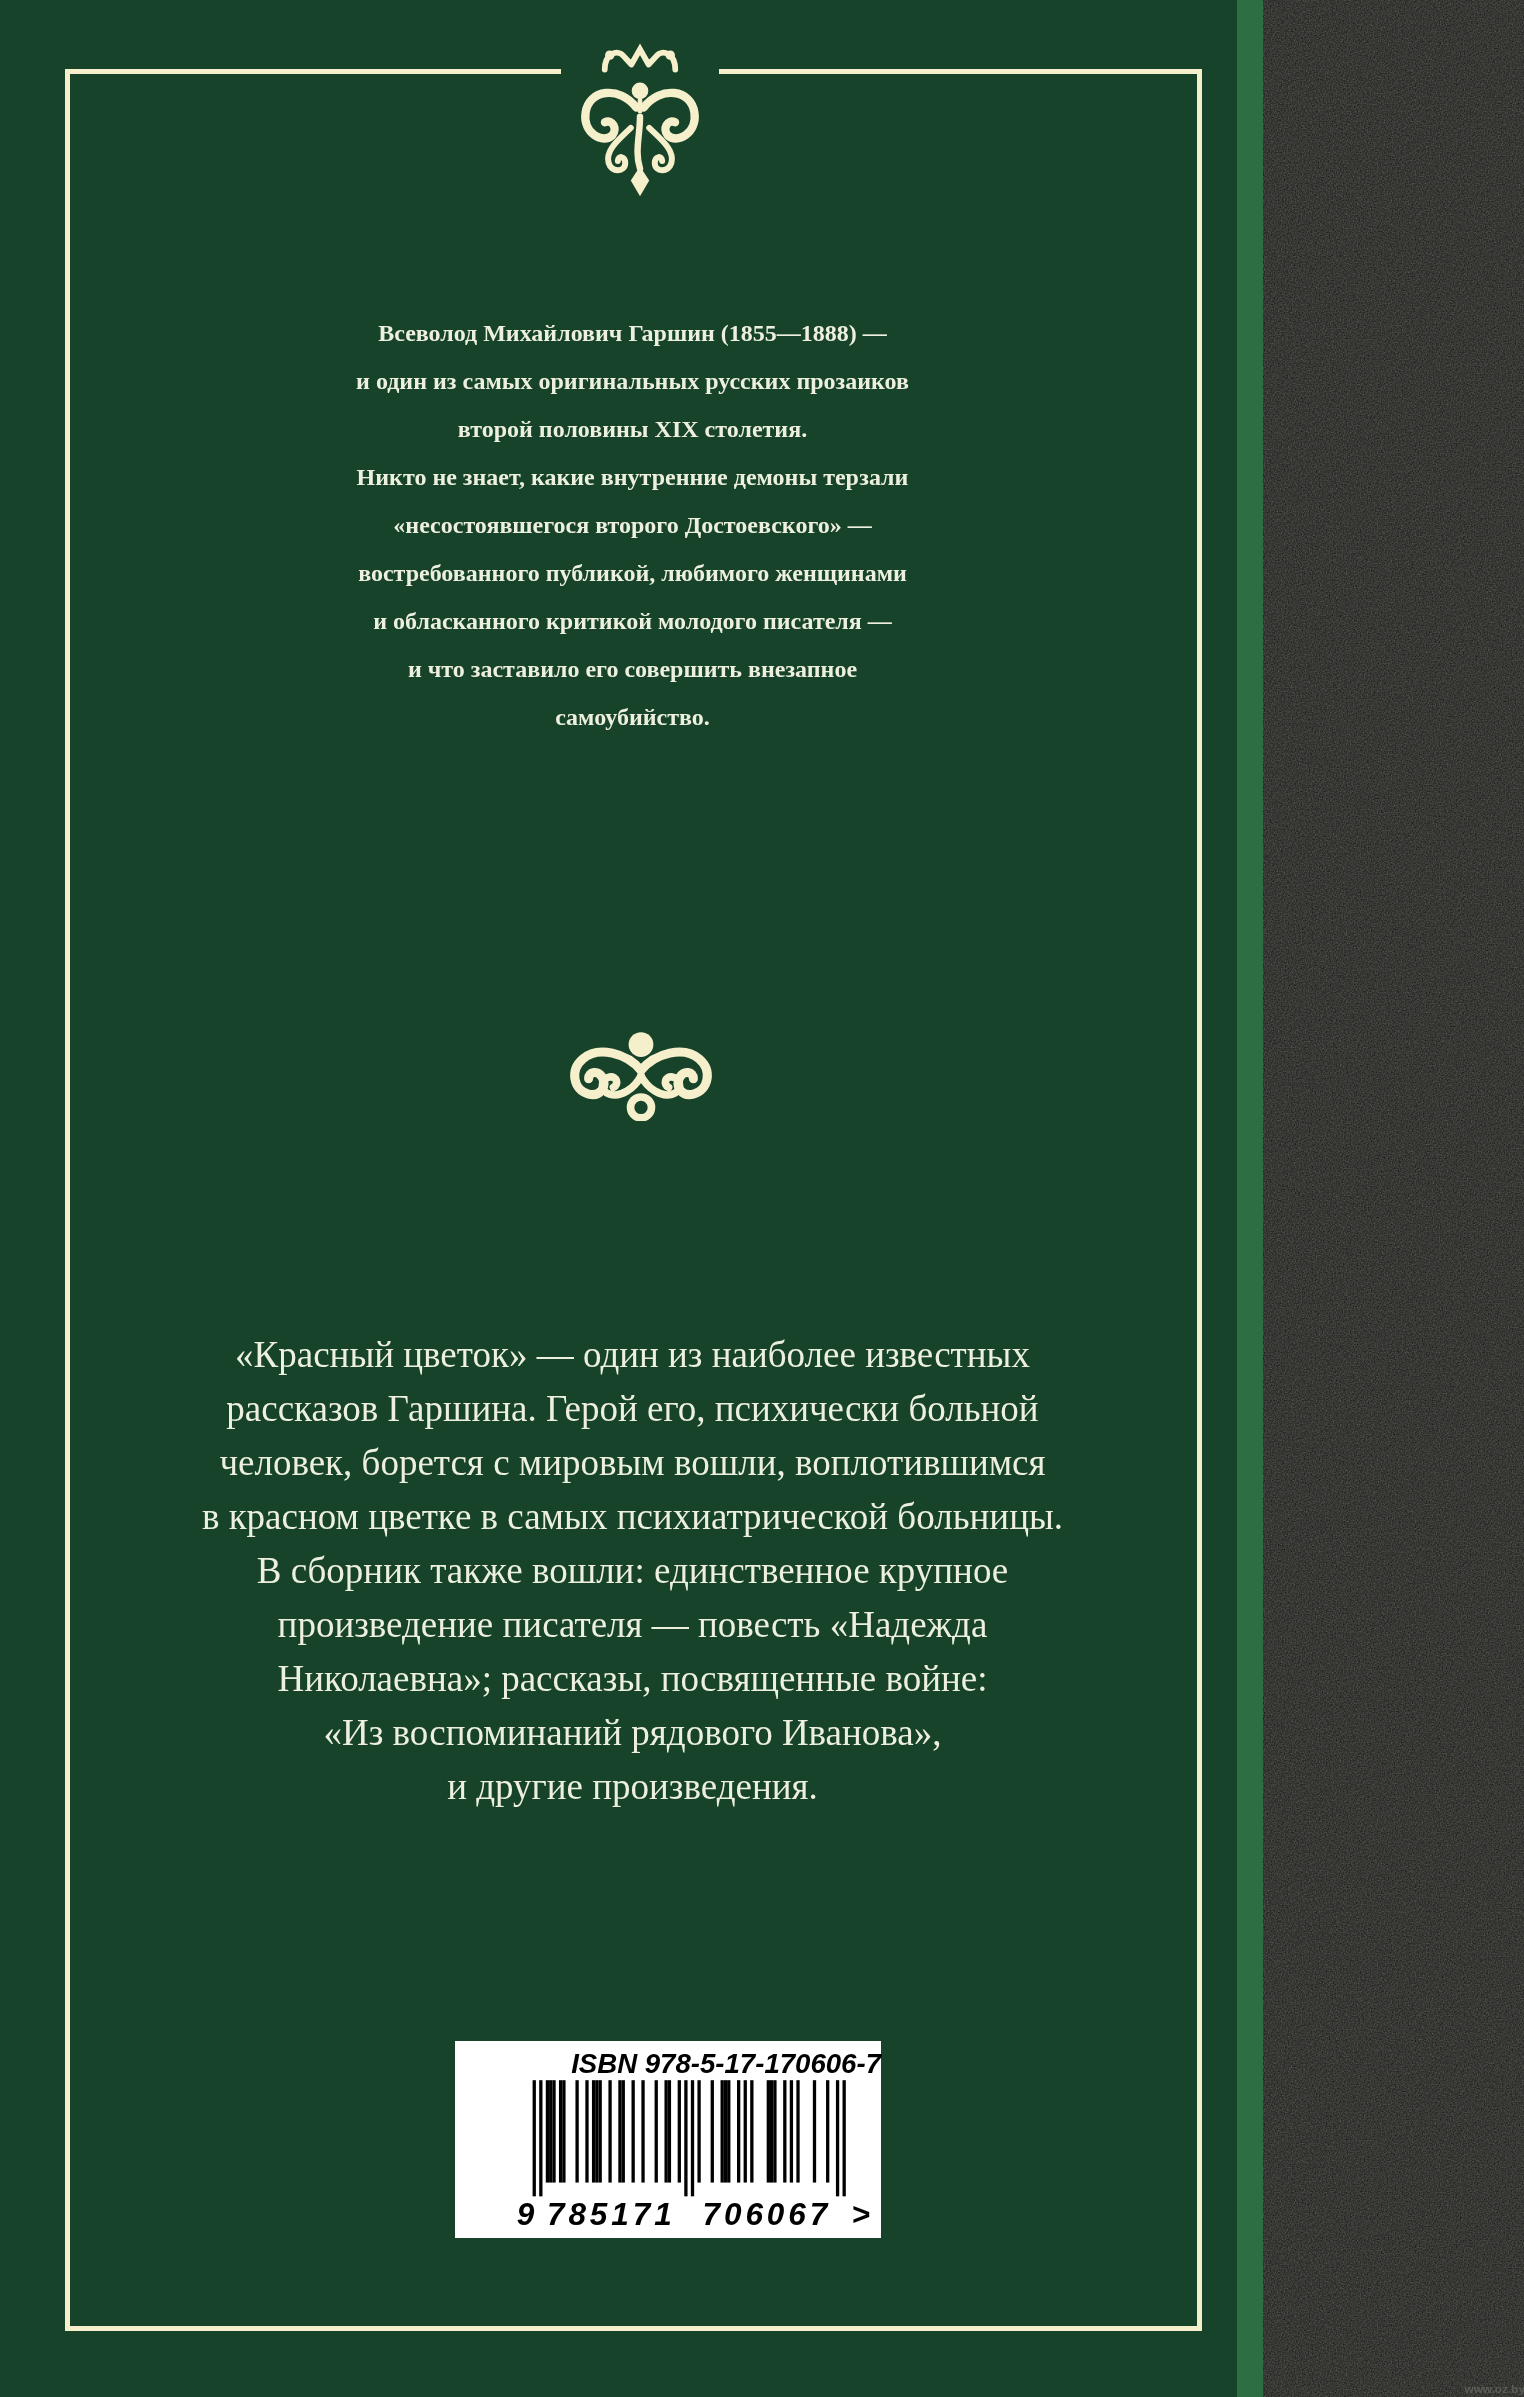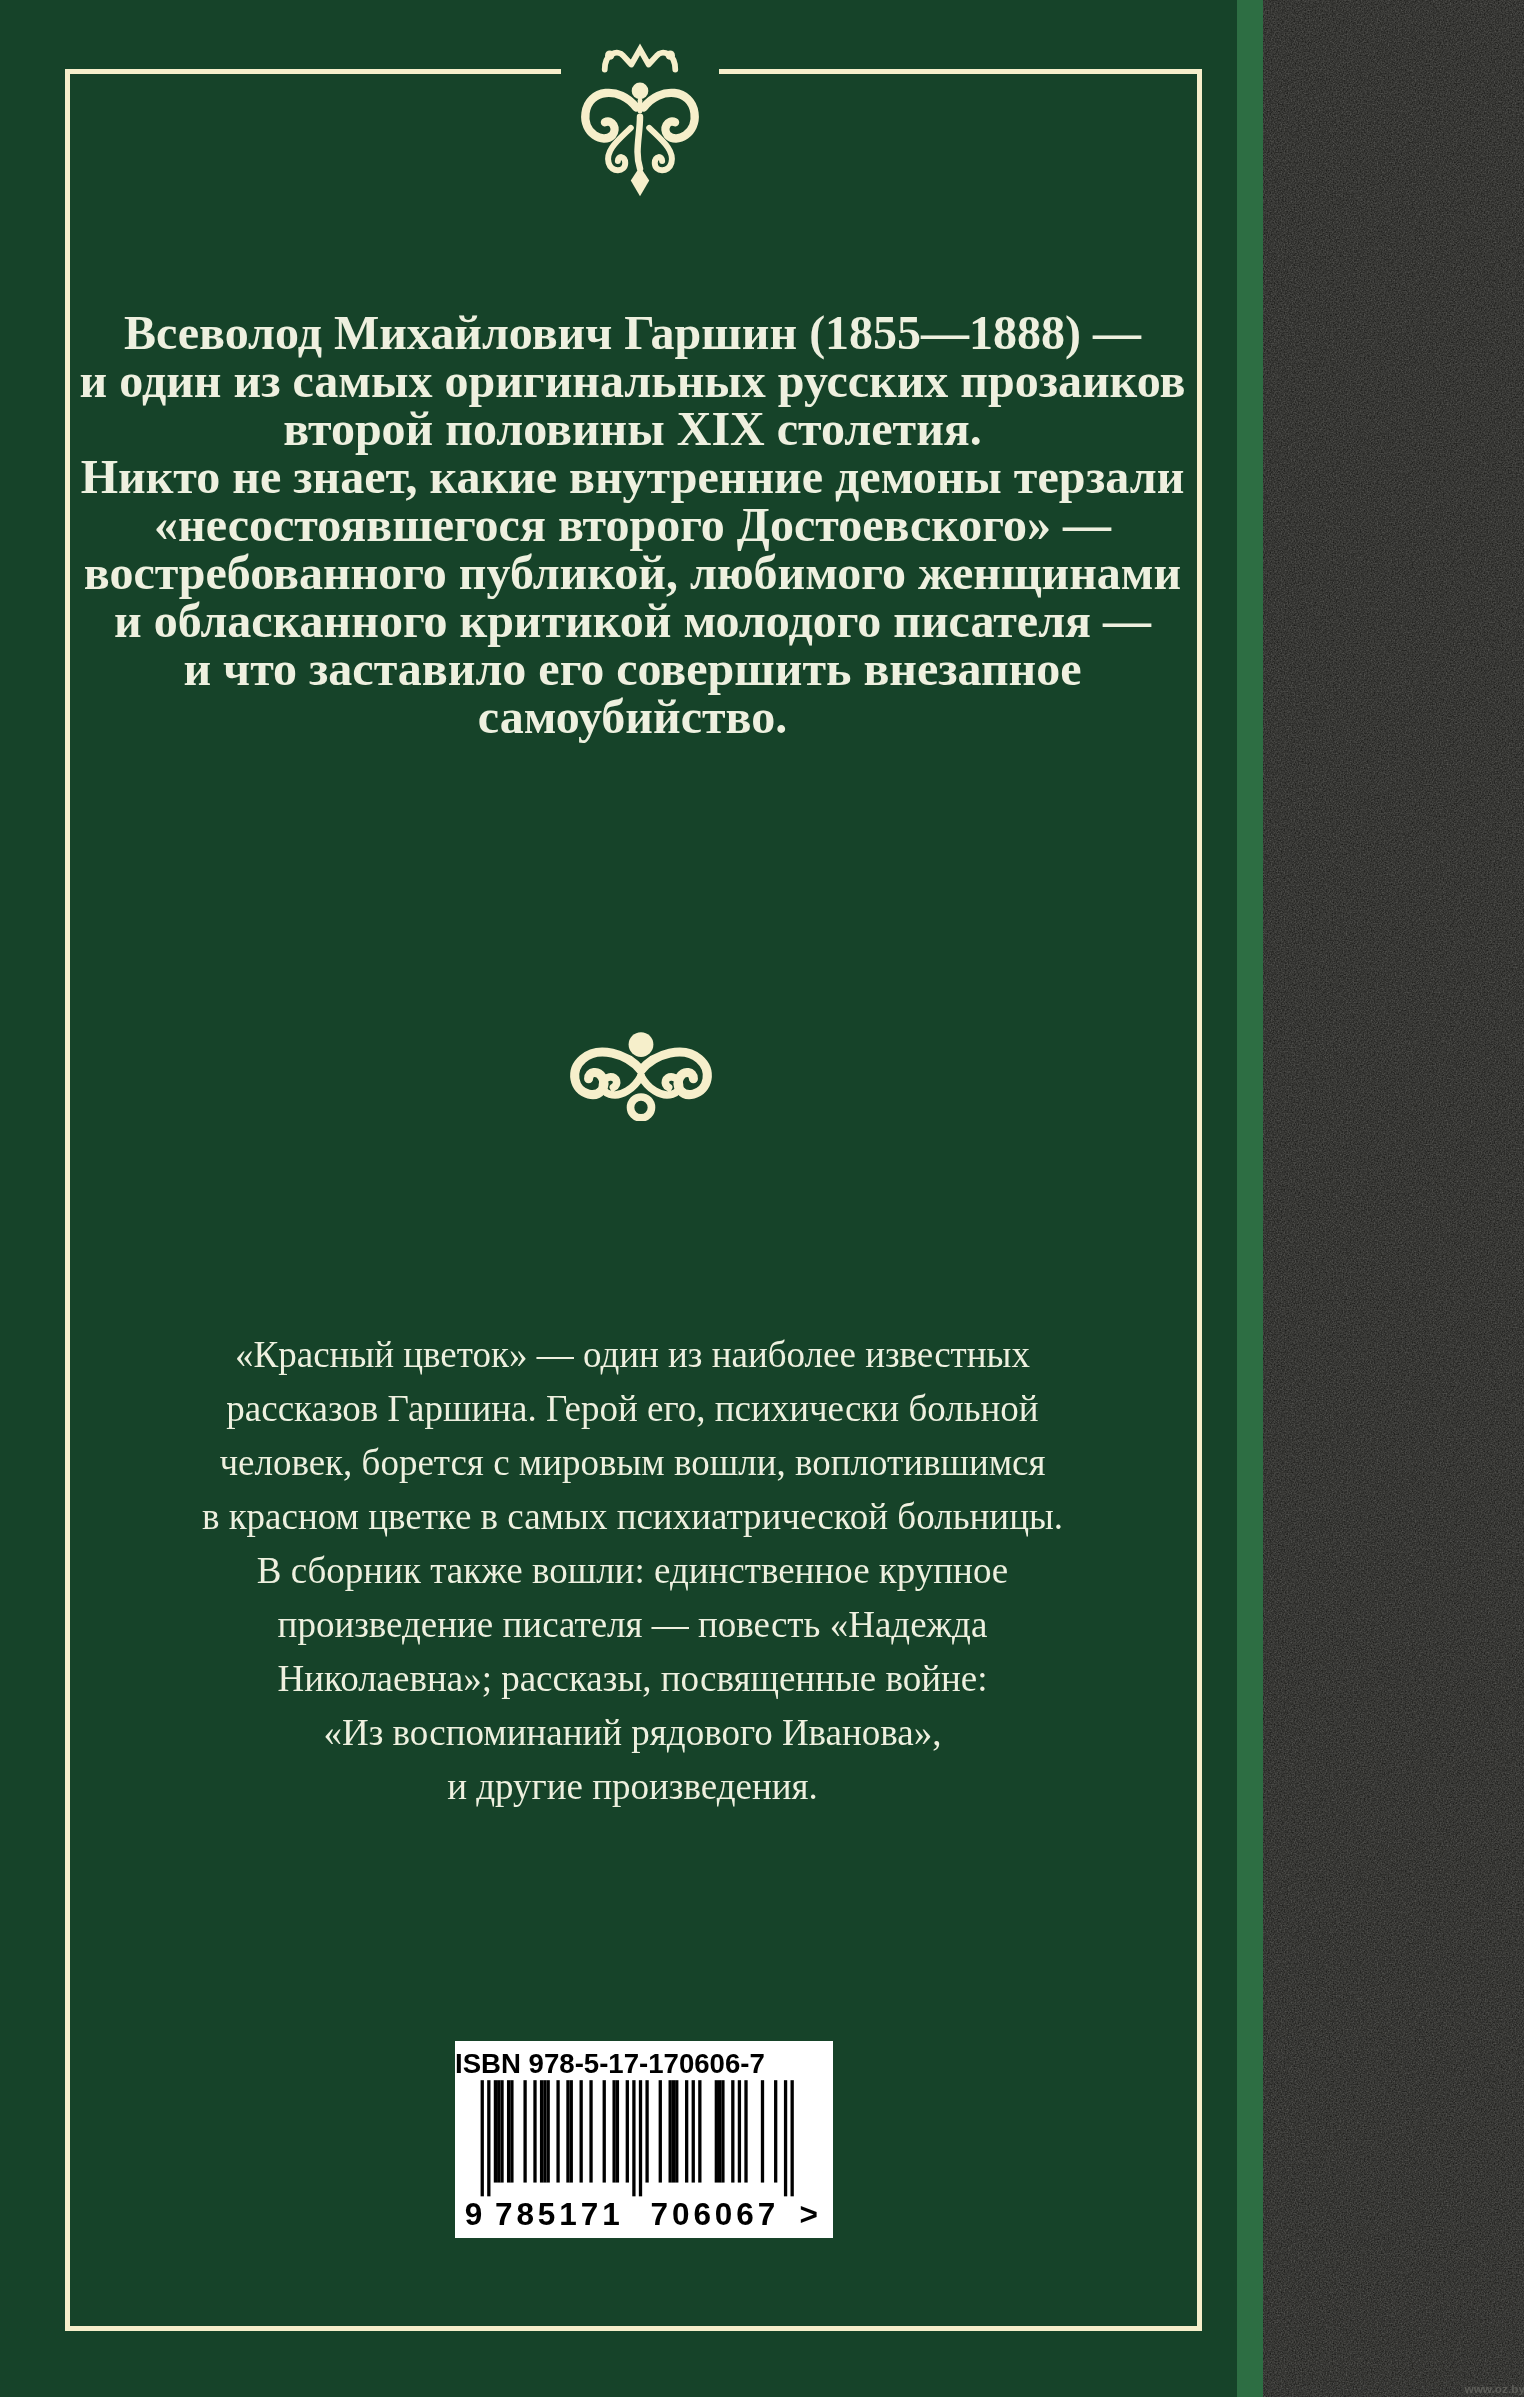--- a/index.html
+++ b/index.html
@@ -22,25 +22,25 @@
   .ornament-mid{
     position:absolute;left:560px;top:1028px;width:162px;height:95px;
     display:flex;align-items:center;justify-content:center;
   }
   .flourish{stroke:#f6efcb;fill:none;stroke-linecap:round;}
   .flourish-fill{fill:#f6efcb;stroke:none;}
   .para{
     position:absolute;left:69px;width:1127px;text-align:center;color:#eef0df;
   }
   .para .line{white-space:nowrap;}
-  .para1{top:309px;font-size:48px;line-height:48px;font-weight:bold;}
+  .para1{top:309px;font-size:24px;line-height:48px;font-weight:bold;}
   .para2{top:1328px;font-size:37px;line-height:54px;font-weight:normal;}
   .barcode-panel{
-    position:absolute;left:455px;top:2041px;width:378px;height:197px;
-    background:#ffffff;text-align:left;
+    position:absolute;left:455px;top:2041px;width:426px;height:197px;
+    background:#ffffff;text-align:right;font-style:italic;
   }
   .isbn-label{
     font-family:"Liberation Sans", sans-serif;font-weight:bold;color:#000;
     font-size:27.6px;line-height:29.6px;margin-top:7.9px;letter-spacing:0px;
   }
   .barcode-svg-wrap{margin-top:2px;}
   .watermark{
     position:absolute;right:0px;bottom:2px;color:#5d5d58;
     font-family:"Liberation Sans", sans-serif;font-size:11.8px;font-weight:bold;
   }

